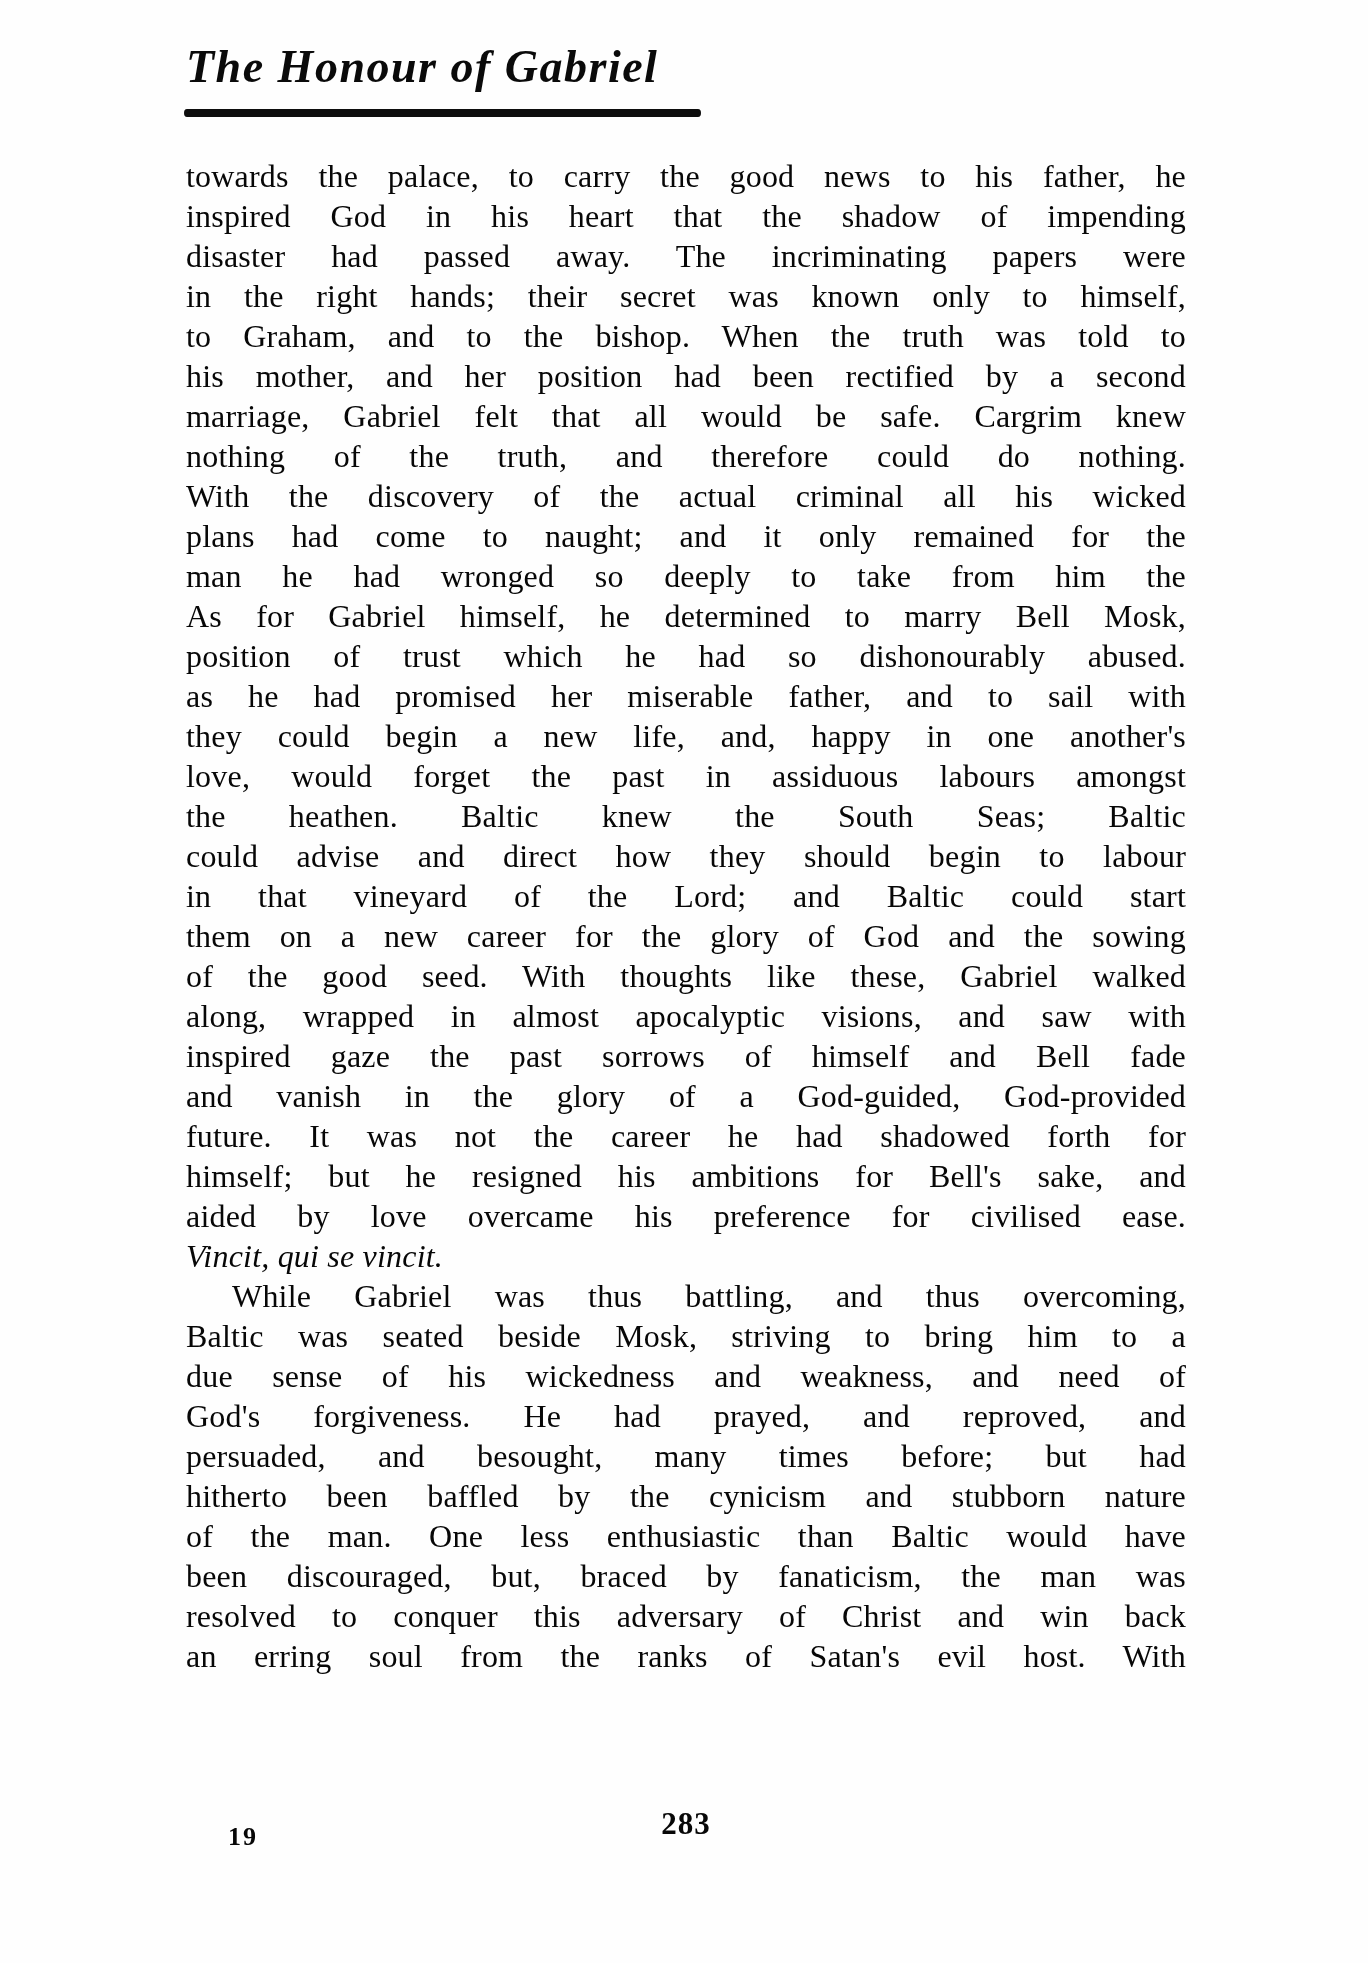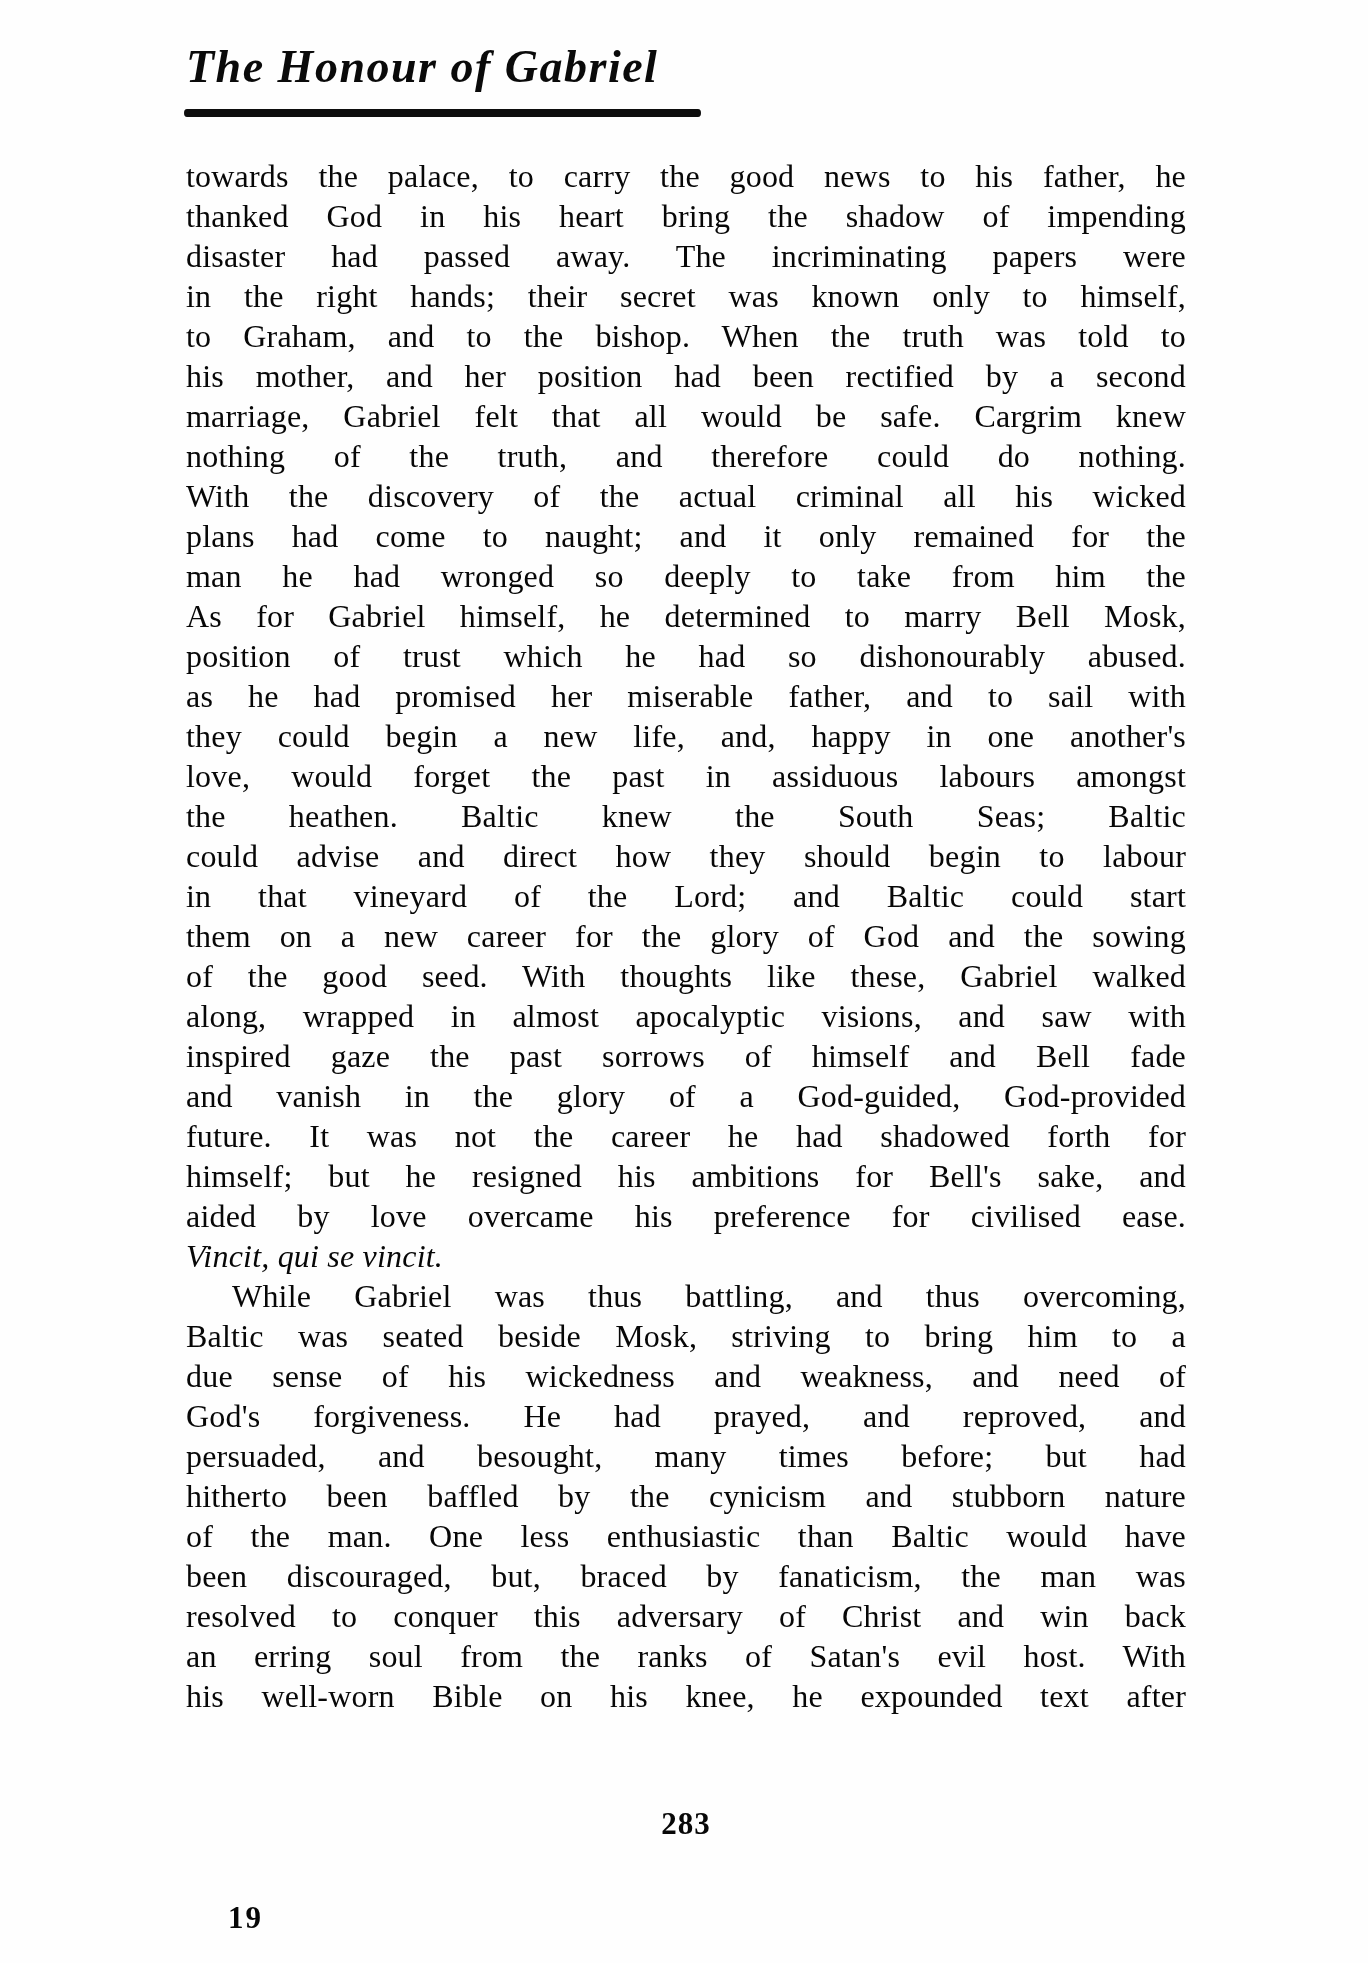--- a/index.html
+++ b/index.html
@@ -52,22 +52,22 @@
   }
   .tline.no-justify {
     text-align: left;
     text-align-last: left;
   }
   .tline.italic { font-style: italic; }
   .tline.indent { text-indent: 46px; }
   .folio-left {
     position: absolute;
     left: 228px;
-    top: 1900px;
-    font-size: 31px;
+    top: 1822px;
+    font-size: 26px;
     font-weight: 600;
     letter-spacing: 2px;
   }
   .page-number {
     position: absolute;
     left: 186px;
     top: 1798px;
     width: 1000px;
     text-align: center;
     font-size: 31px;
@@ -80,21 +80,21 @@
 <body>
 
 <div class="page">
 
   <div class="running-head">The Honour of Gabriel</div>
 
   <div class="head-rule"></div>
 
   <div class="text-column">
       <div class="tline">towards the palace, to carry the good news to his father, he</div>
-      <div class="tline">thanked God in his heart bring the shadow of impending</div>
+      <div class="tline">inspired God in his heart that the shadow of impending</div>
       <div class="tline">disaster had passed away.  The incriminating papers were</div>
       <div class="tline">in the right hands; their secret was known only to himself,</div>
       <div class="tline">to Graham, and to the bishop.  When the truth was told to</div>
       <div class="tline">his mother, and her position had been rectified by a second</div>
       <div class="tline">marriage, Gabriel felt that all would be safe.  Cargrim knew</div>
       <div class="tline">nothing of the truth, and therefore could do nothing.</div>
       <div class="tline">With the discovery of the actual criminal all his wicked</div>
       <div class="tline">plans had come to naught; and it only remained for the</div>
       <div class="tline">man he had wronged so deeply to take from him the</div>
       <div class="tline">As for Gabriel himself, he determined to marry Bell Mosk,</div>
@@ -117,20 +117,19 @@
       <div class="tline indent">While Gabriel was thus battling, and thus overcoming,</div>
       <div class="tline">Baltic was seated beside Mosk, striving to bring him to a</div>
       <div class="tline">due sense of his wickedness and weakness, and need of</div>
       <div class="tline">God's forgiveness.  He had prayed, and reproved, and</div>
       <div class="tline">persuaded, and besought, many times before; but had</div>
       <div class="tline">hitherto been baffled by the cynicism and stubborn nature</div>
       <div class="tline">of the man.  One less enthusiastic than Baltic would have</div>
       <div class="tline">been discouraged, but, braced by fanaticism, the man was</div>
       <div class="tline">resolved to conquer this adversary of Christ and win back</div>
       <div class="tline">an erring soul from the ranks of Satan's evil host.  With</div>
-      <div class="tline">his well-worn Bible on his knee, he expounded text after</div>
     </div>
 
   <div class="folio-left">19</div>
 
   <div class="page-number">283</div>
 
 </div>
 
 </body></html>

